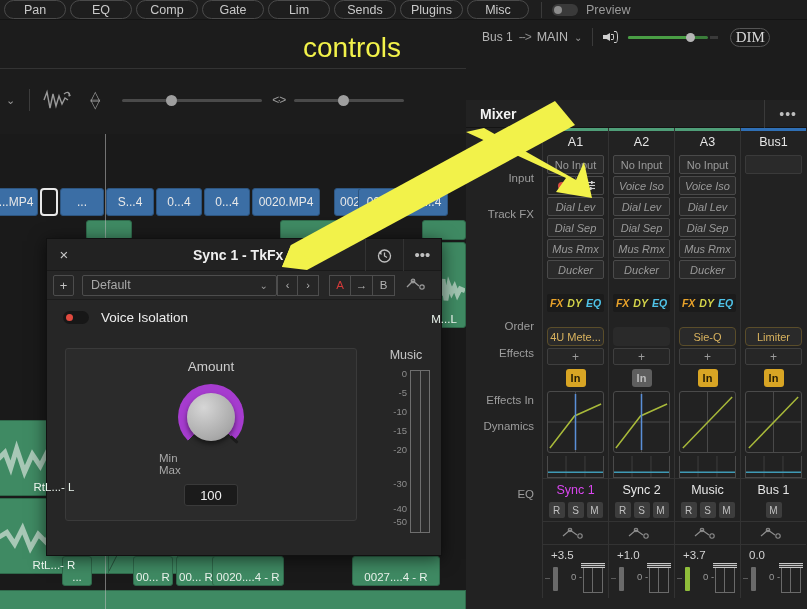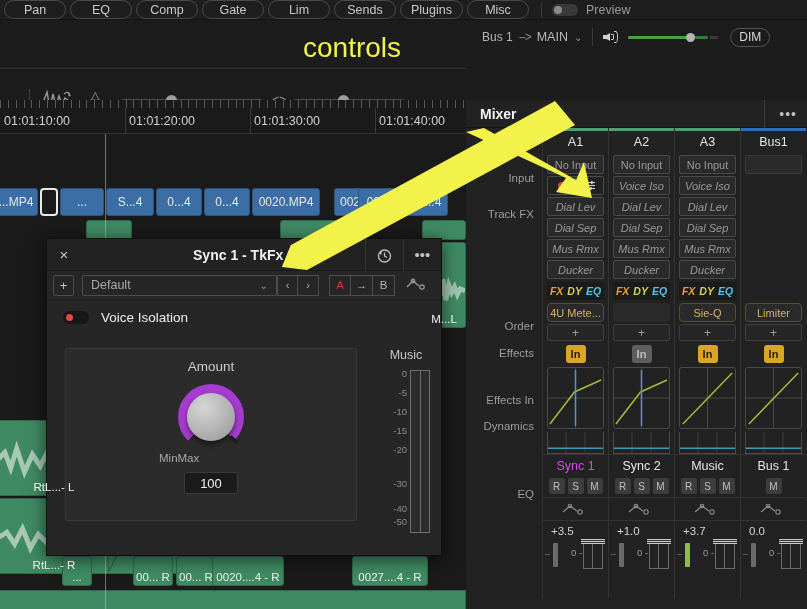--- a/index.html
+++ b/index.html
@@ -58,21 +58,21 @@
     border-radius: 0 50% 50% 0;
   }
   .spk .w1 { left:8px; top:4px; width:3px; height:6px; }
   .spk .w2 { left:11px; top:1px; width:4px; height:12px; }
   .vol-track { width: 80px; height: 3px; background: #3a7d3a; border-radius:2px; position: relative; margin-left: 8px; }
   .vol-fill  { position:absolute; left:0; top:0; height:3px; width: 62px; background:#4a9e45; border-radius:2px;}
   .vol-knob  { position:absolute; left:58px; top:-3px; width:9px; height:9px; border-radius:50%; background:#b5b5b5; }
   .vol-tail  { width:8px; height:3px; background:#3a3a3a; margin-left:2px;}
   .dim-btn {
     margin-left: 12px; width: 40px; height: 19px; border:1px solid #555; border-radius:10px;
-    display:flex; align-items:center; justify-content:center; font-size:12px; color:#d8d8d8;
+    display:flex; align-items:center; justify-content:center; font-size:15px; color:#d8d8d8;font-family:Liberation Serif, serif;
   }
 
   
   .tl-toolbar {
     position:absolute; left:0; top:22px; width:466px; height:78px; background:#1c1c1c;
   }
   .tl-row { position:absolute; left:0; top:56px; height:44px; width:466px; display:flex; align-items:center; }
   .tl-chev { margin-left:6px; font-size:11px; color:#9a9a9a; }
   .tl-sep { width:1px; height:22px; background:#3c3c3c; margin:0 12px 0 14px; }
   .wave-icon { width:34px; height:24px; color:#9a9a9a; }
@@ -156,22 +156,22 @@
     position:absolute; inset:0; border-radius:50%;
     background: conic-gradient(from 225deg, #a63ccf 0deg 270deg, #2b2b2b 270deg 360deg);
   }
   .knob-cap {
     position:absolute; left:9px; top:9px; width:48px; height:48px; border-radius:50%;
     background: radial-gradient(circle at 35% 30%, #d6d6d6, #a9a9a9 70%, #8e8e8e);
     box-shadow: 0 3px 5px rgba(0,0,0,.5);
   }
   .knob-ptr { position:absolute; right:5px; bottom:9px; width:10px; height:3px;
               background:#1b1b1b; transform:rotate(42deg); border-radius:2px;}
-  .minmax { display:flex; justify-content:flex-start; width:104px; margin:2px auto 0;
-            font-size:11.5px; color:#a8a8a8;}
+  .minmax { display:flex; justify-content:space-between; width:104px; margin:2px auto 0;
+            font-size:11.5px; color:#a8a8a8;flex-direction:column;}
   .valbox { width:54px; height:22px; margin:8px auto 0; background:#1b1b1b; border:1px solid #3a3a3a;
             border-radius:3px; display:flex; align-items:center; justify-content:center;
             font-size:13px; color:#f0f0f0;}
 
   .outwrap { position:absolute; left:330px; top:48px; width:58px; }
   .out-title { font-size:12.5px; color:#c6c6c6; text-align:center; }
   .meter-area { position:relative; height:172px; margin-top:6px; }
   .mscale { position:absolute; left:0; top:0; width:30px; height:172px; }
   .mtick { position:absolute; right:0; font-size:9.5px; color:#8d8d8d; white-space:nowrap; }
   .meterbox { position:absolute; left:33px; top:2px; width:20px; height:163px;
@@ -198,21 +198,21 @@
     overflow:hidden; white-space:nowrap;
   }
   .cellbtn.ital { font-style:italic; }
   .cellbtn.empty { border-color:#3a3a3a; color:transparent; }
   .cellbtn.none { border:none; background:transparent; }
   .fxsplit { display:flex; margin:2px 4px; height:19px; }
   .fxsplit > div { flex:1; border:1px solid #4a4a4a; display:flex; align-items:center; justify-content:center;}
   .fxsplit > div:first-child { border-right:none; border-radius:2px 0 0 2px;}
   .fxsplit > div:last-child { border-radius:0 2px 2px 0;}
   .recdot { width:8px; height:8px; border-radius:50%; background:#d94b3f; }
-  .order { height:18px; margin:3px 4px; background:#1b1b1b; border-radius:2px;
+  .order { height:18px; margin:15px 4px; background:#1b1b1b; border-radius:2px;
            display:flex; align-items:center; justify-content:center; gap:4px;
            font-size:10.5px; font-weight:bold; font-style:italic;}
   .o-fx { color:#e8a22a; } .o-dy { color:#d4d44a; } .o-eq { color:#4fc3e8; }
   .efx { height:19px; margin:2px 4px; border:1px solid #5a4d2a; border-radius:4px; background:#2a2a2a;
          display:flex; align-items:center; justify-content:center; font-size:11px; color:#d8b25e;
          overflow:hidden; white-space:nowrap;}
   .plusbtn { height:17px; margin:2px 4px; border:1px solid #3f3f3f; border-radius:2px; background:#262626;
              display:flex; align-items:center; justify-content:center; font-size:12px; color:#9a9a9a;}
   .inbadge { width:20px; height:18px; margin:4px auto; border-radius:3px; background:#d8a524;
              display:flex; align-items:center; justify-content:center; font-size:11px; color:#241c04; font-weight:bold;}
@@ -314,32 +314,20 @@
         <div class="w2"></div>
     </div>
     <div class="vol-track">
       <div class="vol-fill"></div>
       <div class="vol-knob"></div>
     </div>
     <div class="vol-tail"></div>
     <div class="dim-btn">DIM</div>
   </div>
 
-  <div class="ruler">
-    <div class="ticks"></div>
-    <div class="tcbar">
-      <div class="tcsep" style="left:125px"></div>
-      <div class="tcsep" style="left:250px"></div>
-      <div class="tcsep" style="left:375px"></div>
-      <div class="tc" style="left:4px">01:01:10:00</div>
-      <div class="tc" style="left:129px">01:01:20:00</div>
-      <div class="tc" style="left:254px">01:01:30:00</div>
-      <div class="tc" style="left:379px">01:01:40:00</div>
-    </div>
-  </div>
 
   <div class="tracks">
 
     <div class="vrow" style="top:54px">
       <div class="vclip" style="left:-6px;width:44px">...MP4</div>
       <div class="vclip" style="left:40px;width:18px;background:transparent;border:2px solid #e8e8e8;border-radius:4px"></div>
       <div class="vclip" style="left:60px;width:44px">...</div>
       <div class="vclip" style="left:106px;width:48px">S...4</div>
       <div class="vclip" style="left:156px;width:46px">0...4</div>
       <div class="vclip" style="left:204px;width:46px">0...4</div>
@@ -375,21 +363,21 @@
     <div class="aclip" style="left:108px;top:286px;width:78px;height:154px;border-radius:0">
       <svg class="wavebox" viewBox="0 0 78 154" preserveAspectRatio="none">
         <path d="M0 0 L78 154 M78 0 L0 154" fill="none" stroke="#20402f" stroke-width="1"></path>
       </svg>
     </div>
 
     <div class="aclip" style="left:62px;top:422px;width:30px;height:30px">...</div>
     <div class="aclip" style="left:133px;top:422px;width:40px;height:30px">00... R</div>
     <div class="aclip" style="left:176px;top:422px;width:40px;height:30px">00... R</div>
     <div class="aclip" style="left:212px;top:422px;width:72px;height:30px">0020....4 - R</div>
-    <div class="aclip" style="left:352px;top:422px;width:76px;height:30px">0027....4 - R</div>
+    <div class="aclip" style="left:352px;top:422px;width:88px;height:30px">0027....4 - R</div>
 
     <div class="aclip" style="left:-4px;top:456px;width:470px;height:56px;border-radius:0">
       <svg class="wavebox" viewBox="0 0 470 56" preserveAspectRatio="none">
         <path d="M0 30 L40 28 L80 34 L120 26 L160 36 L200 24 L240 38 L280 28 L320 34 L360 22 L400 36 L440 30 L470 32" fill="none" stroke="#2f6a4b" stroke-width="2"></path>
       </svg>
     </div>
 
     <div style="position:absolute;left:105px;top:0;width:1px;height:475px;background:#bdbdbd;opacity:.55"></div>
   </div>
 

